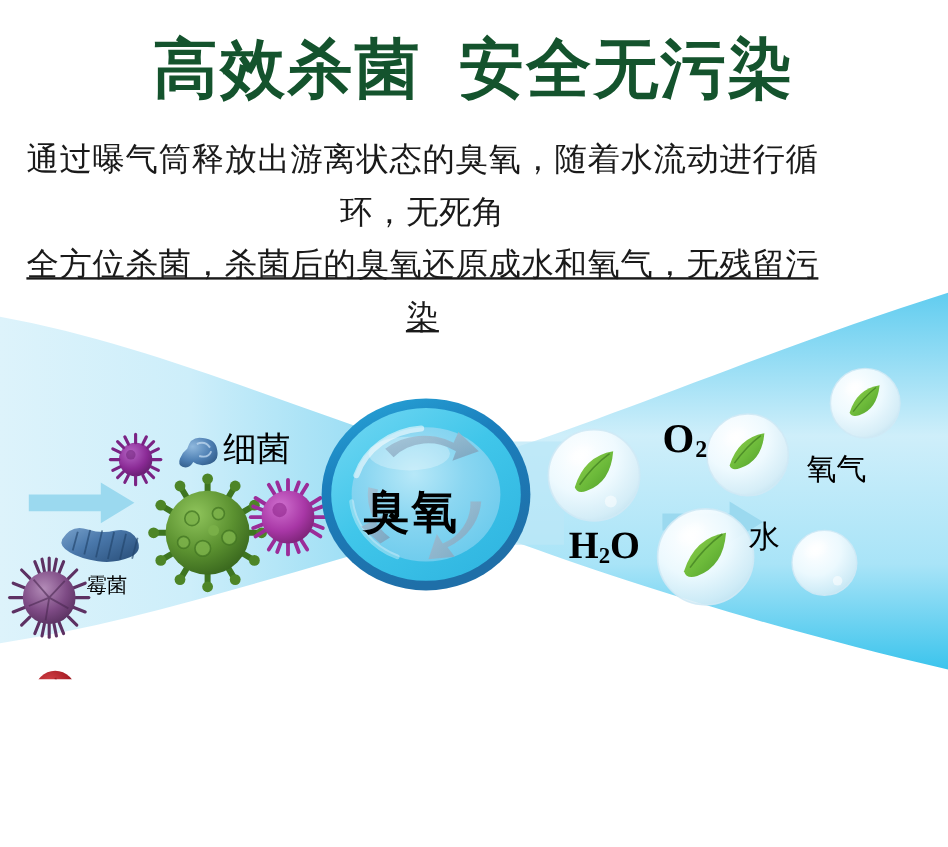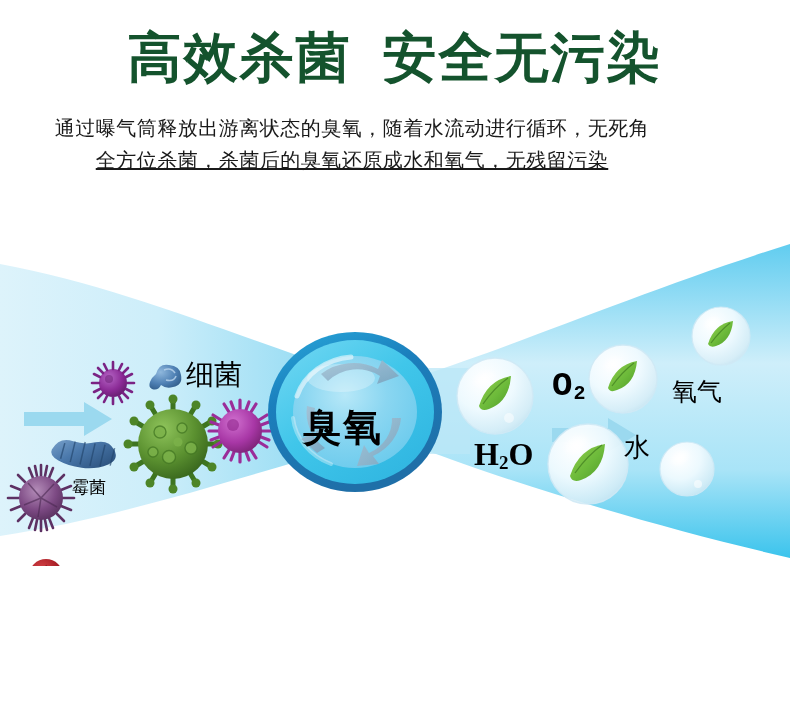--- a/index.html
+++ b/index.html
@@ -20,21 +20,21 @@
     font-weight:700;
     font-size:54px;
     letter-spacing:2px;
     color:#14532d;
     line-height:1.12;
     white-space:pre;
   }
   .subtitle{
     position:absolute;left:0;top:112px;width:704px;
     text-align:center;
-    font-size:20px;
+    font-size:27px;
     color:#1a1a1a;
     line-height:1.62;
     letter-spacing:0.5px;
     padding:0 14px;
     box-sizing:border-box;
   }
   .subtitle .l1{display:block;}
   .subtitle .l2{display:block;text-decoration:underline;}
 
   
@@ -49,21 +49,21 @@
     font-family:"Liberation Serif","DejaVu Serif",serif;
     color:#000;
     white-space:nowrap;
     line-height:1;
   }
   .lbl-bacteria{left:186px;top:361px;font-size:28px;}
   .lbl-mold{left:72px;top:479px;font-size:17px;}
   .lbl-ozone{
     left:303px;top:408px;font-size:38px;font-weight:700;letter-spacing:2px;text-align:center;
   }
-  .lbl-o2{left:552px;top:369px;font-size:34px;font-weight:700;font-family:Liberation Mono, monospace;}
+  .lbl-o2{left:552px;top:350px;font-size:34px;font-weight:700;font-family:Liberation Serif, serif;}
   .lbl-o2 sub{font-size:20px;vertical-align:baseline;position:relative;top:4px;left:1px;}
   .lbl-h2o{left:474px;top:438px;font-size:32px;font-weight:700;}
   .lbl-h2o sub{font-size:19px;vertical-align:baseline;position:relative;top:4px;}
   .lbl-oxygen{left:672px;top:379px;font-size:25px;}
   .lbl-water{left:624px;top:435px;font-size:26px;}
 </style>
 </head>
 <body>
 
 <div class="page">

